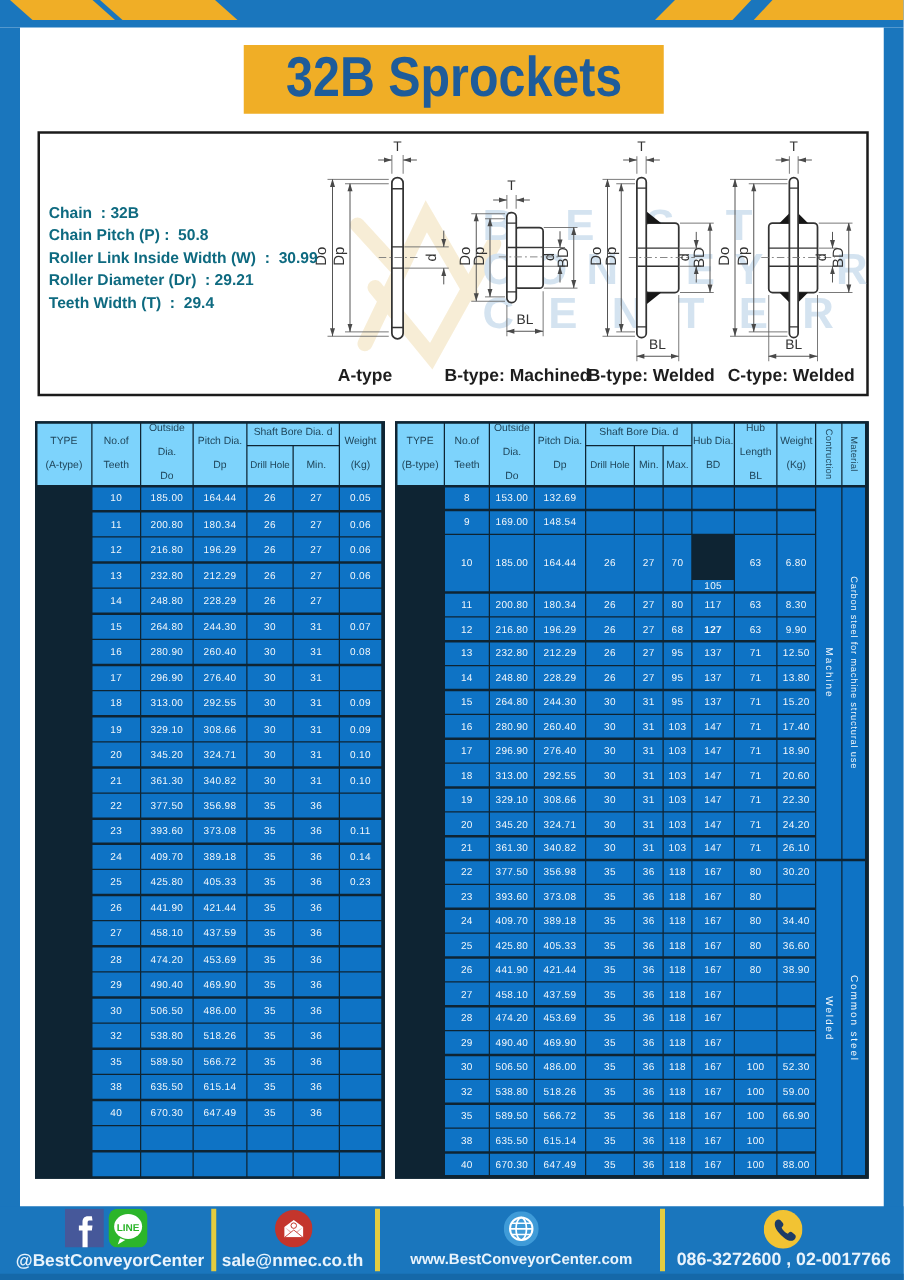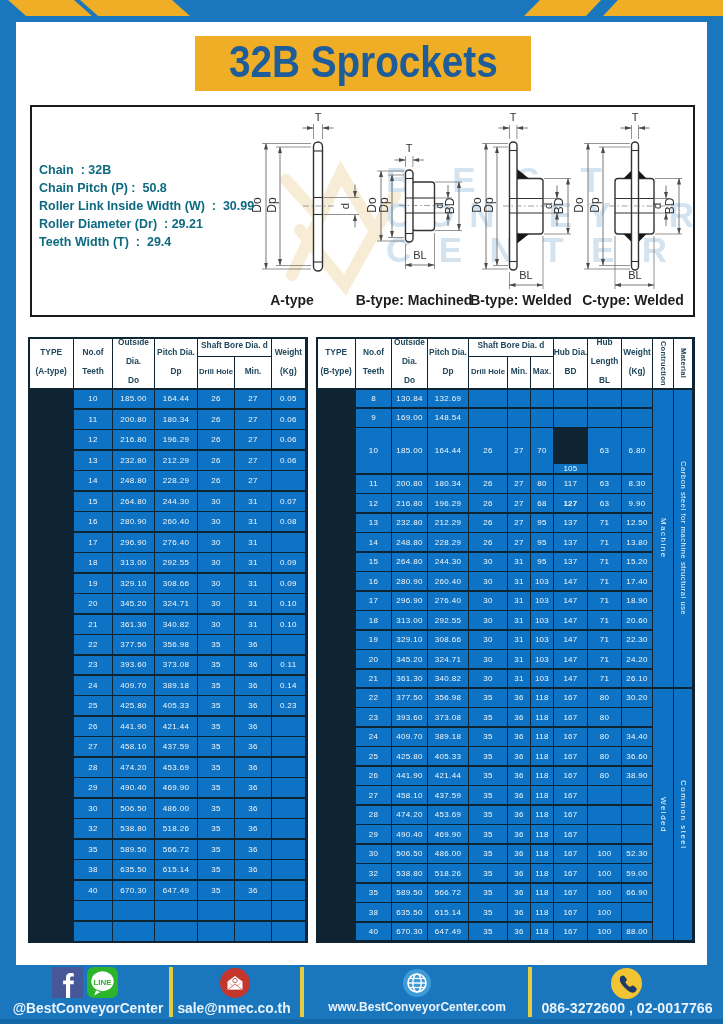--- a/index.html
+++ b/index.html
@@ -15,21 +15,21 @@
  font-size:45px;font-weight:bold;color:#1e5c9a;}
 .banner span{display:inline-block;transform:scaleX(0.86);position:relative;top:-1.5px;}
 
 .dbox{position:absolute;left:29.5px;top:104.5px;width:665px;height:212.5px;background:#fff;
  border:2px solid #1b1b1b;}
 .spec{position:absolute;left:39px;top:161px;width:240px;color:#0e6a80;
  font-size:12.5px;font-weight:bold;line-height:18px;white-space:nowrap;}
 
 .tb{position:absolute;display:grid;background:#0e2433;gap:1.5px;
  border:2.5px solid #0e2433;}
-.hc{background:#ffffff;color:#20475c;font-weight:bold;font-size:8.3px;
+.hc{background:#7dd3fc;color:#20475c;font-weight:normal;font-size:8.3px;
  display:flex;align-items:center;justify-content:center;text-align:center;line-height:19px;
  white-space:nowrap;padding-bottom:3px;}
 .hc.vert{padding-bottom:0;}
 .dc{background:#0e73c5;color:#f2f7fb;font-size:8px;letter-spacing:0.3px;
  display:flex;align-items:center;justify-content:center;text-align:center;}
 .tlab{font-size:10px;letter-spacing:0.2px;}
 .vert{writing-mode:vertical-rl;text-orientation:mixed;line-height:1;}
 .hc.vert{font-size:7.5px;letter-spacing:0.2px;}
 .dc.vert{font-size:8px;letter-spacing:1.5px;}
 
@@ -394,21 +394,21 @@
 <div class="hc" style="grid-row:1;grid-column:5/8;">Shaft Bore Dia. d</div>
 <div class="hc" style="grid-row:2;grid-column:5;font-size:7.8px;">Drill Hole</div>
 <div class="hc" style="grid-row:2;grid-column:6;">Min.</div>
 <div class="hc" style="grid-row:2;grid-column:7;">Max.</div>
 <div class="hc" style="grid-row:1/3;grid-column:8;">Hub Dia.<br>BD</div>
 <div class="hc" style="grid-row:1/3;grid-column:9;">Hub<br>Length<br>BL</div>
 <div class="hc" style="grid-row:1/3;grid-column:10;">Weight<br>(Kg)</div>
 <div class="hc vert" style="grid-row:1/3;grid-column:11;">Contruction</div>
 <div class="hc vert" style="grid-row:1/3;grid-column:12;">Material</div>
 <div class="dc" style="grid-row:3;grid-column:2;">8</div>
-<div class="dc" style="grid-row:3;grid-column:3;">130.84</div>
+<div class="dc" style="grid-row:3;grid-column:3;">153.00</div>
 <div class="dc" style="grid-row:3;grid-column:4;">132.69</div>
 <div class="dc" style="grid-row:3;grid-column:5;"></div>
 <div class="dc" style="grid-row:3;grid-column:6;"></div>
 <div class="dc" style="grid-row:3;grid-column:7;"></div>
 <div class="dc" style="grid-row:3;grid-column:8;"></div>
 <div class="dc" style="grid-row:3;grid-column:9;"></div>
 <div class="dc" style="grid-row:3;grid-column:10;"></div>
 <div class="dc" style="grid-row:4;grid-column:2;">9</div>
 <div class="dc" style="grid-row:4;grid-column:3;">169.00</div>
 <div class="dc" style="grid-row:4;grid-column:4;">148.54</div>

